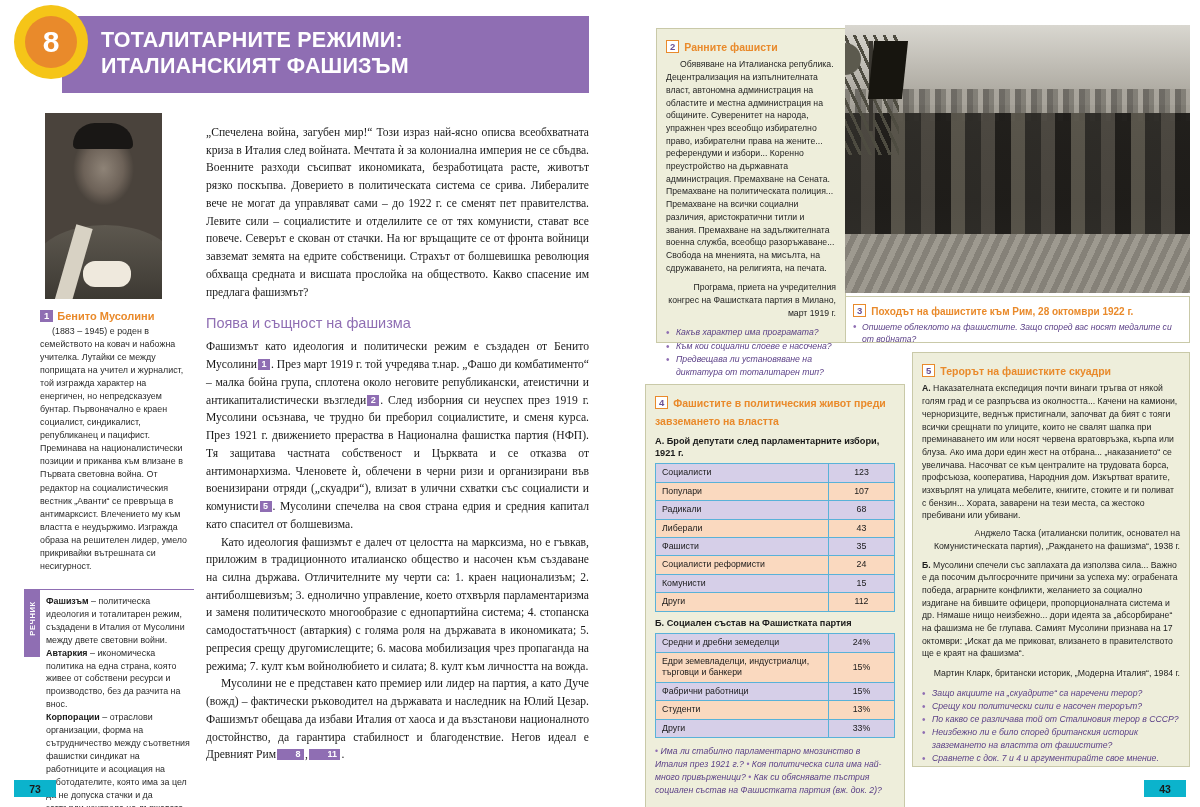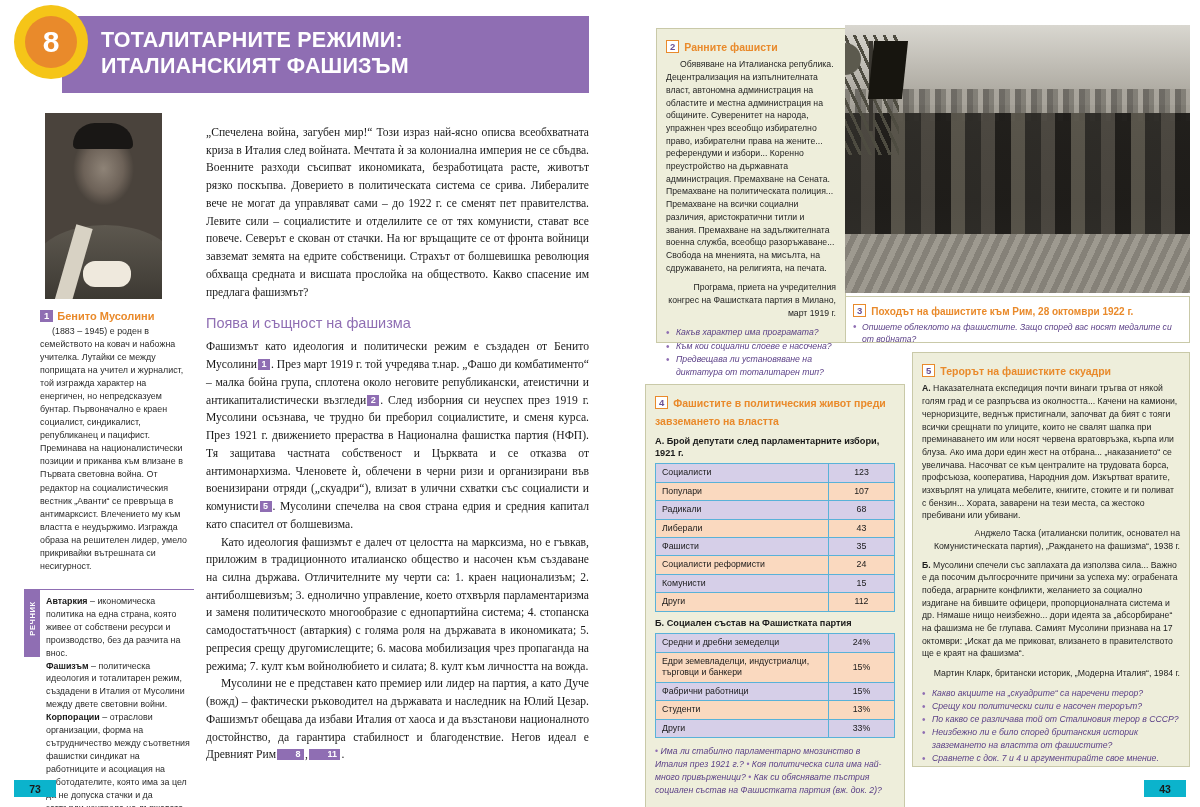--- a/index.html
+++ b/index.html
@@ -417,22 +417,22 @@
         <span class="fig-num">1</span><span class="cap-title">Бенито Мусолини</span>
       </div>
       <div class="side-text"><span class="indent"></span><span>(1883 – 1945) е роден в семейството на ковач и набожна учителка. Лутайки се между поприщата на учител и журналист, той изгражда характер на енергичен, но непредсказуем бунтар. Първоначално е краен социалист, синдикалист, републиканец и пацифист. Преминава на националистически позиции и приканва към влизане в Първата световна война. От редактор на социалистическия вестник „Аванти“ се превръща в антимарксист. Влечението му към властта е неудържимо. Изгражда образа на решителен лидер, умело прикривайки вътрешната си несигурност.</span></div>
     </div>
 
     <div class="glossary-wrap">
       <div class="glossary-tab">
         <span>РЕЧНИК</span>
       </div>
       <div class="glossary-box">
+        <div><b>Фашизъм</b> <span>– политическа идеология и тоталитарен режим, създадени в Италия от Мусолини между двете световни войни.</span></div>
         <div><b>Автаркия</b> <span>– икономическа политика на една страна, която живее от собствени ресурси и производство, без да разчита на внос.</span></div>
-        <div><b>Фашизъм</b> <span>– политическа идеология и тоталитарен режим, създадени в Италия от Мусолини между двете световни войни.</span></div>
         <div><b>Корпорации</b> <span>– отраслови организации, форма на сътрудничество между съответния фашистки синдикат на работниците и асоциация на работодателите, която има за цел да не допуска стачки и да затвърди контрола на държавата.</span></div>
       </div>
     </div>
 
     <div class="main-col">
       <p><span>„Спечелена война, загубен мир!“ Този израз най-ясно описва всеобхватната криза в Италия след войната. Мечтата ѝ за колониална империя не се сбъдва. Военните разходи съсипват икономиката, безработицата расте, животът рязко поскъпва. Доверието в политическата система се срива. Либералите вече не могат да управляват сами – до 1922 г. се сменят пет правителства. Левите сили – социалистите и отделилите се от тях комунисти, стават все повече. Северът е скован от стачки. На юг връщащите се от фронта войници завземат земята на едрите собственици. Страхът от болшевишка революция обхваща средната и висшата прослойка на обществото. Какво спасение им предлага фашизмът?</span></p>
 
       <div class="sec-head">Поява и същност на фашизма</div>
 
       <p><span>Фашизмът като идеология и политически режим е създаден от Бенито Мусолини</span><span class="ref">1</span><span>. През март 1919 г. той учредява т.нар. „Фашо ди комбатименто“ – малка бойна група, сплотена около неговите републикански, атеистични и антикапиталистически възгледи</span><span class="ref">2</span><span>. След изборния си неуспех през 1919 г. Мусолини осъзнава, че трудно би преборил социалистите, и сменя курса. През 1921 г. движението прераства в Национална фашистка партия (НФП). Тя защитава частната собственост и Църквата и се отказва от антимонархизма. Членовете ѝ, облечени в черни ризи и организирани във военизирани отряди („скуадри“), влизат в улични схватки със социалисти и комунисти</span><span class="ref">5</span><span>. Мусолини спечелва на своя страна едрия и средния капитал като спасител от болшевизма.</span></p>
@@ -559,21 +559,21 @@
 
   <div class="doc-box" style="left:912px; top:352px; width:278px; height:415px;">
     <div class="doc-head">
       <span class="doc-num">5</span><span class="doc-title">Терорът на фашистките скуадри</span>
     </div>
     <div class="doc-text"><b>А.</b> <span>Наказателната експедиция почти винаги тръгва от някой голям град и се разпръсва из околността... Качени на камиони, черноризците, веднъж пристигнали, започват да бият с тояги всички срещнати по улиците, които не свалят шапка при преминаването им или носят червена вратовръзка, кърпа или блуза. Ако има дори един жест на отбрана... „наказанието“ се увеличава. Насочват се към централите на трудовата борса, профсъюза, кооператива, Народния дом. Изкъртват вратите, изхвърлят на улицата мебелите, книгите, стоките и ги поливат с бензин... Хората, заварени на тези места, са жестоко пребивани или убивани.</span></div>
     <div class="src" style="text-align:right; margin-top:5px;">Анджело Таска (италиански политик, основател на Комунистическата партия), „Раждането на фашизма“, 1938 г.</div>
     <div class="doc-text" style="margin-top:6px;"><b>Б.</b> <span>Мусолини спечели със заплахата да използва сила... Важно е да посочим дългосрочните причини за успеха му: ограбената победа, аграрните конфликти, желанието за социално издигане на бившите офицери, пропорционалната система и др. Нямаше нищо неизбежно... дори идеята за „абсорбиране“ на фашизма не бе глупава. Самият Мусолини признава на 17 октомври: „Искат да ме приковат, влизането в правителството ще е краят на фашизма“.</span></div>
     <div class="src">Мартин Кларк, британски историк, „Модерна Италия“, 1984 г.</div>
     <div class="qlist">
-      <span class="qi">Какво акциите на „скуадрите“ са наречени терор?</span>
+      <span class="qi">Защо акциите на „скуадрите“ са наречени терор?</span>
       <span class="qi">Срещу кои политически сили е насочен терорът?</span>
       <span class="qi">По какво се различава той от Сталиновия терор в СССР?</span>
       <span class="qi">Неизбежно ли е било според британския историк завземането на властта от фашистите?</span>
       <span class="qi">Сравнете с док. 7 и 4 и аргументирайте свое мнение.</span>
     </div>
   </div>
 
   <div class="pagenum right">43</div>
 
 </div>

